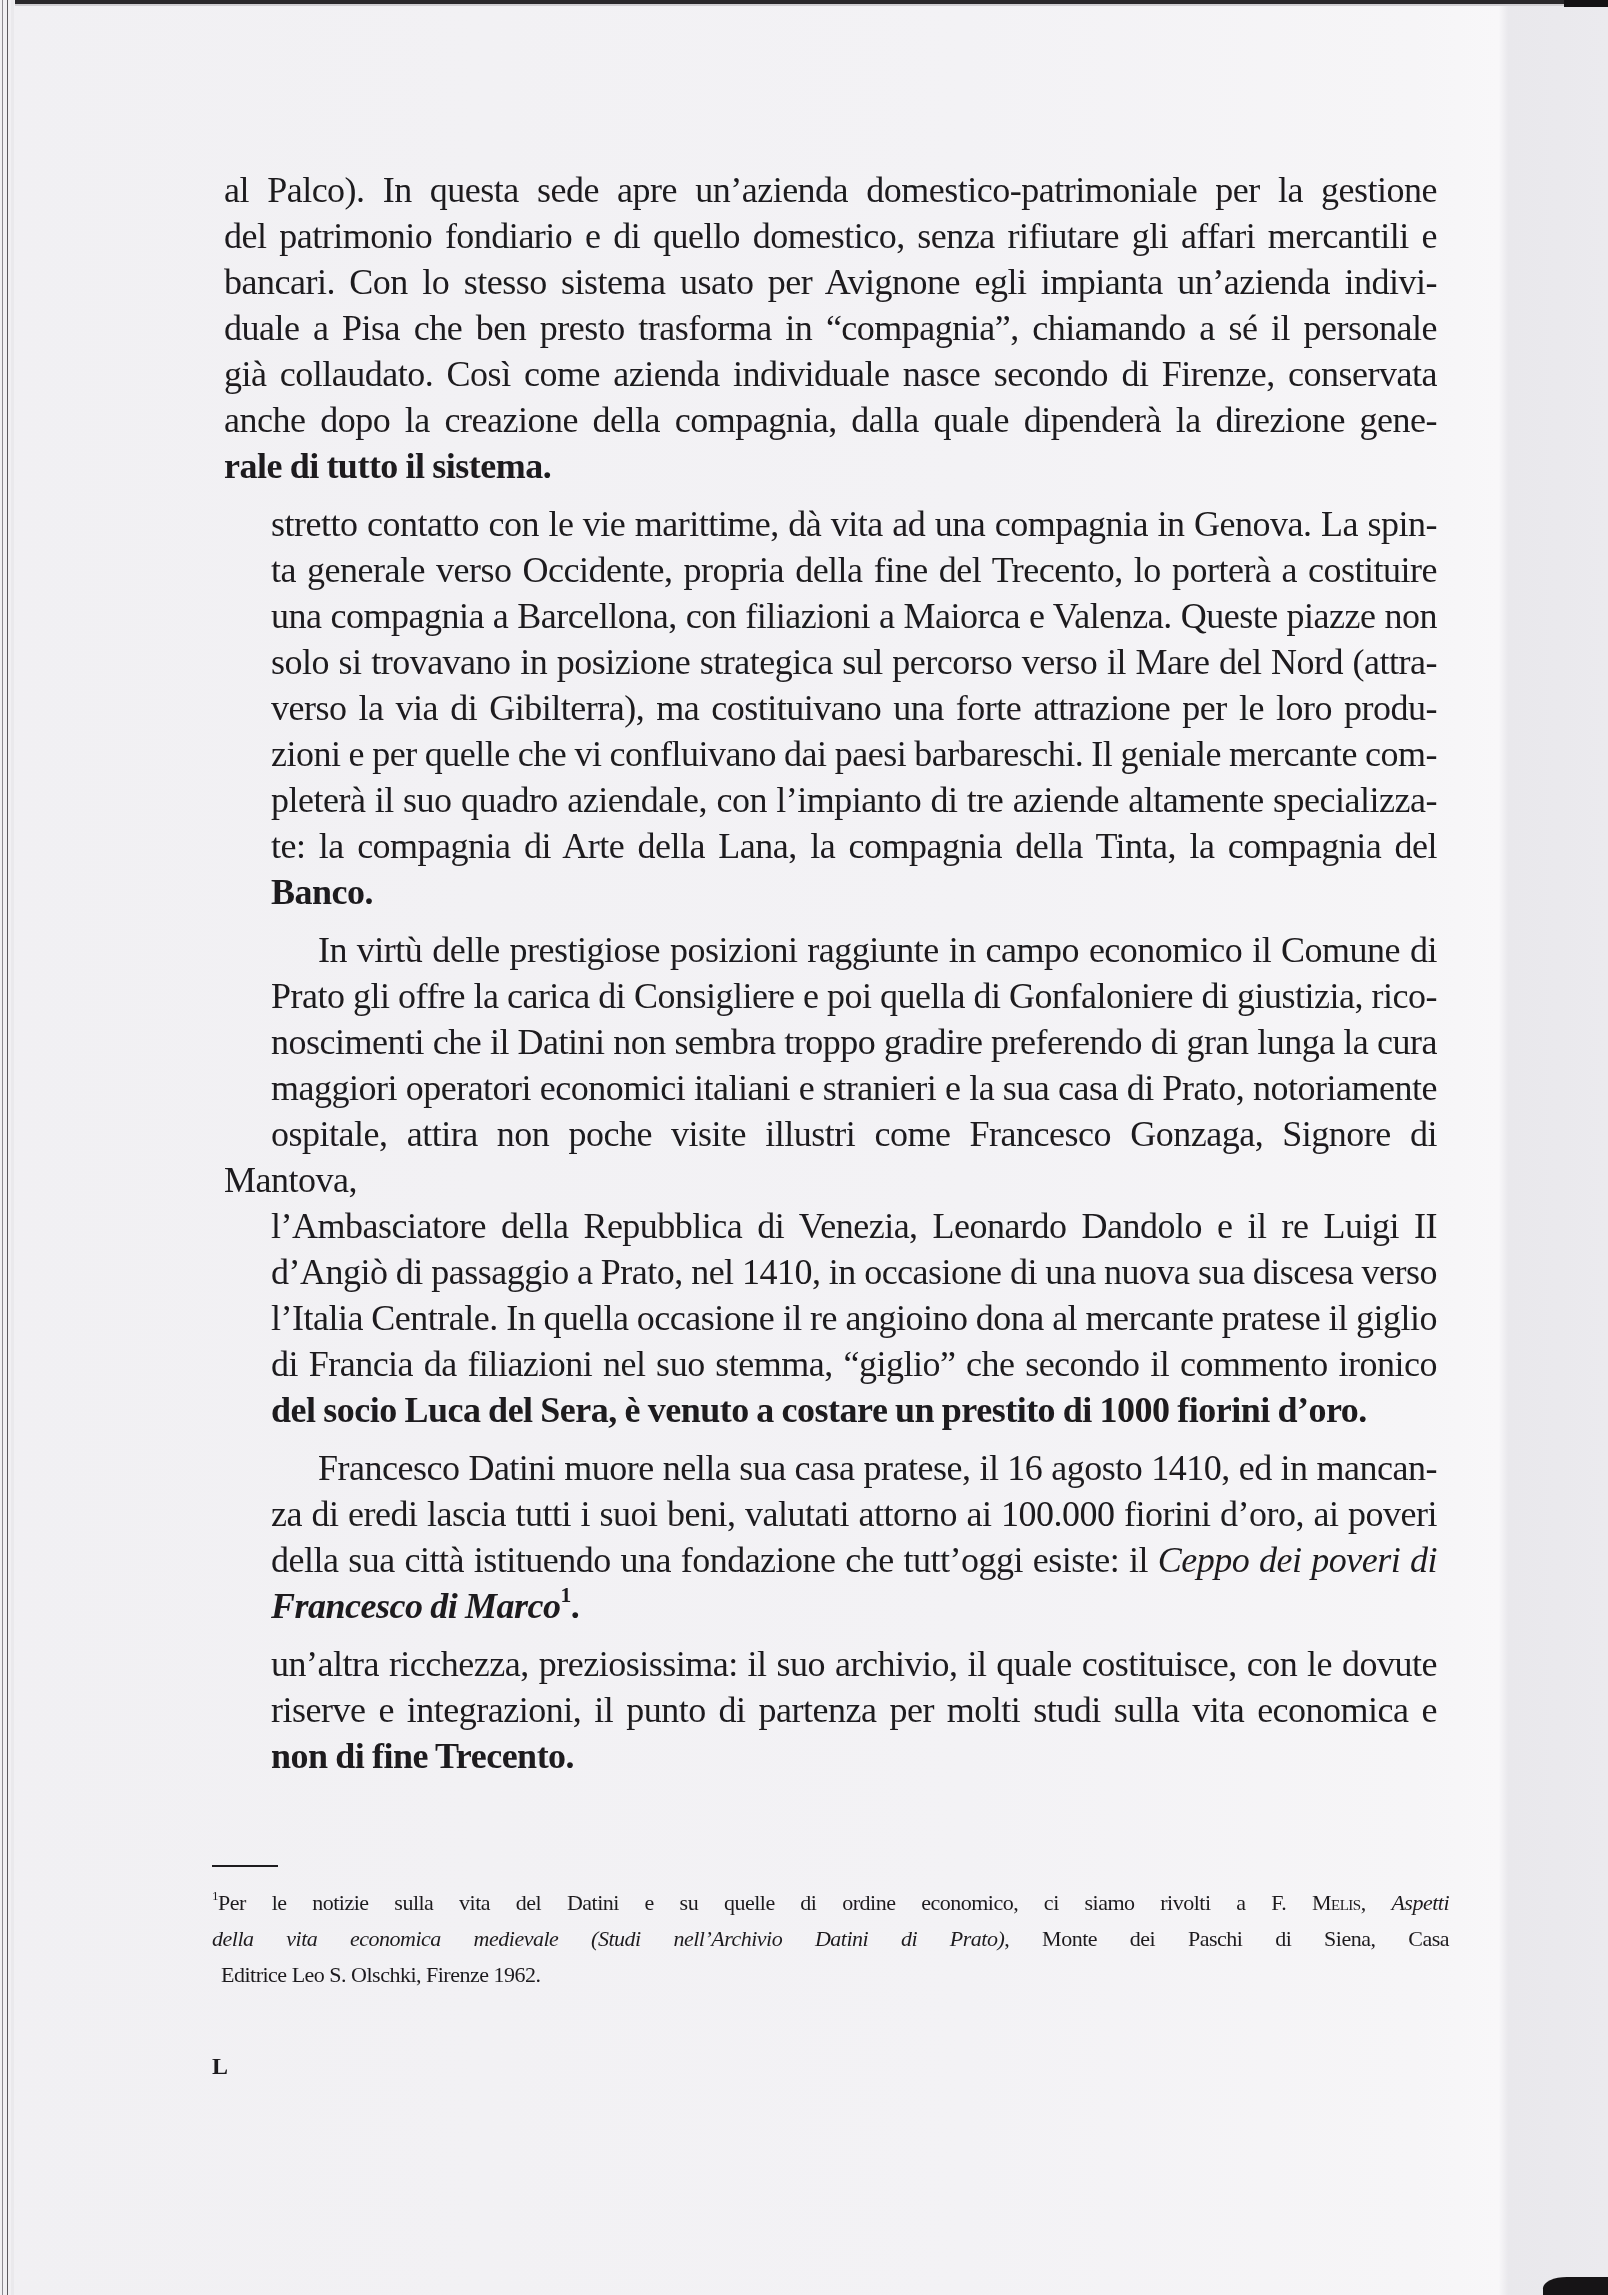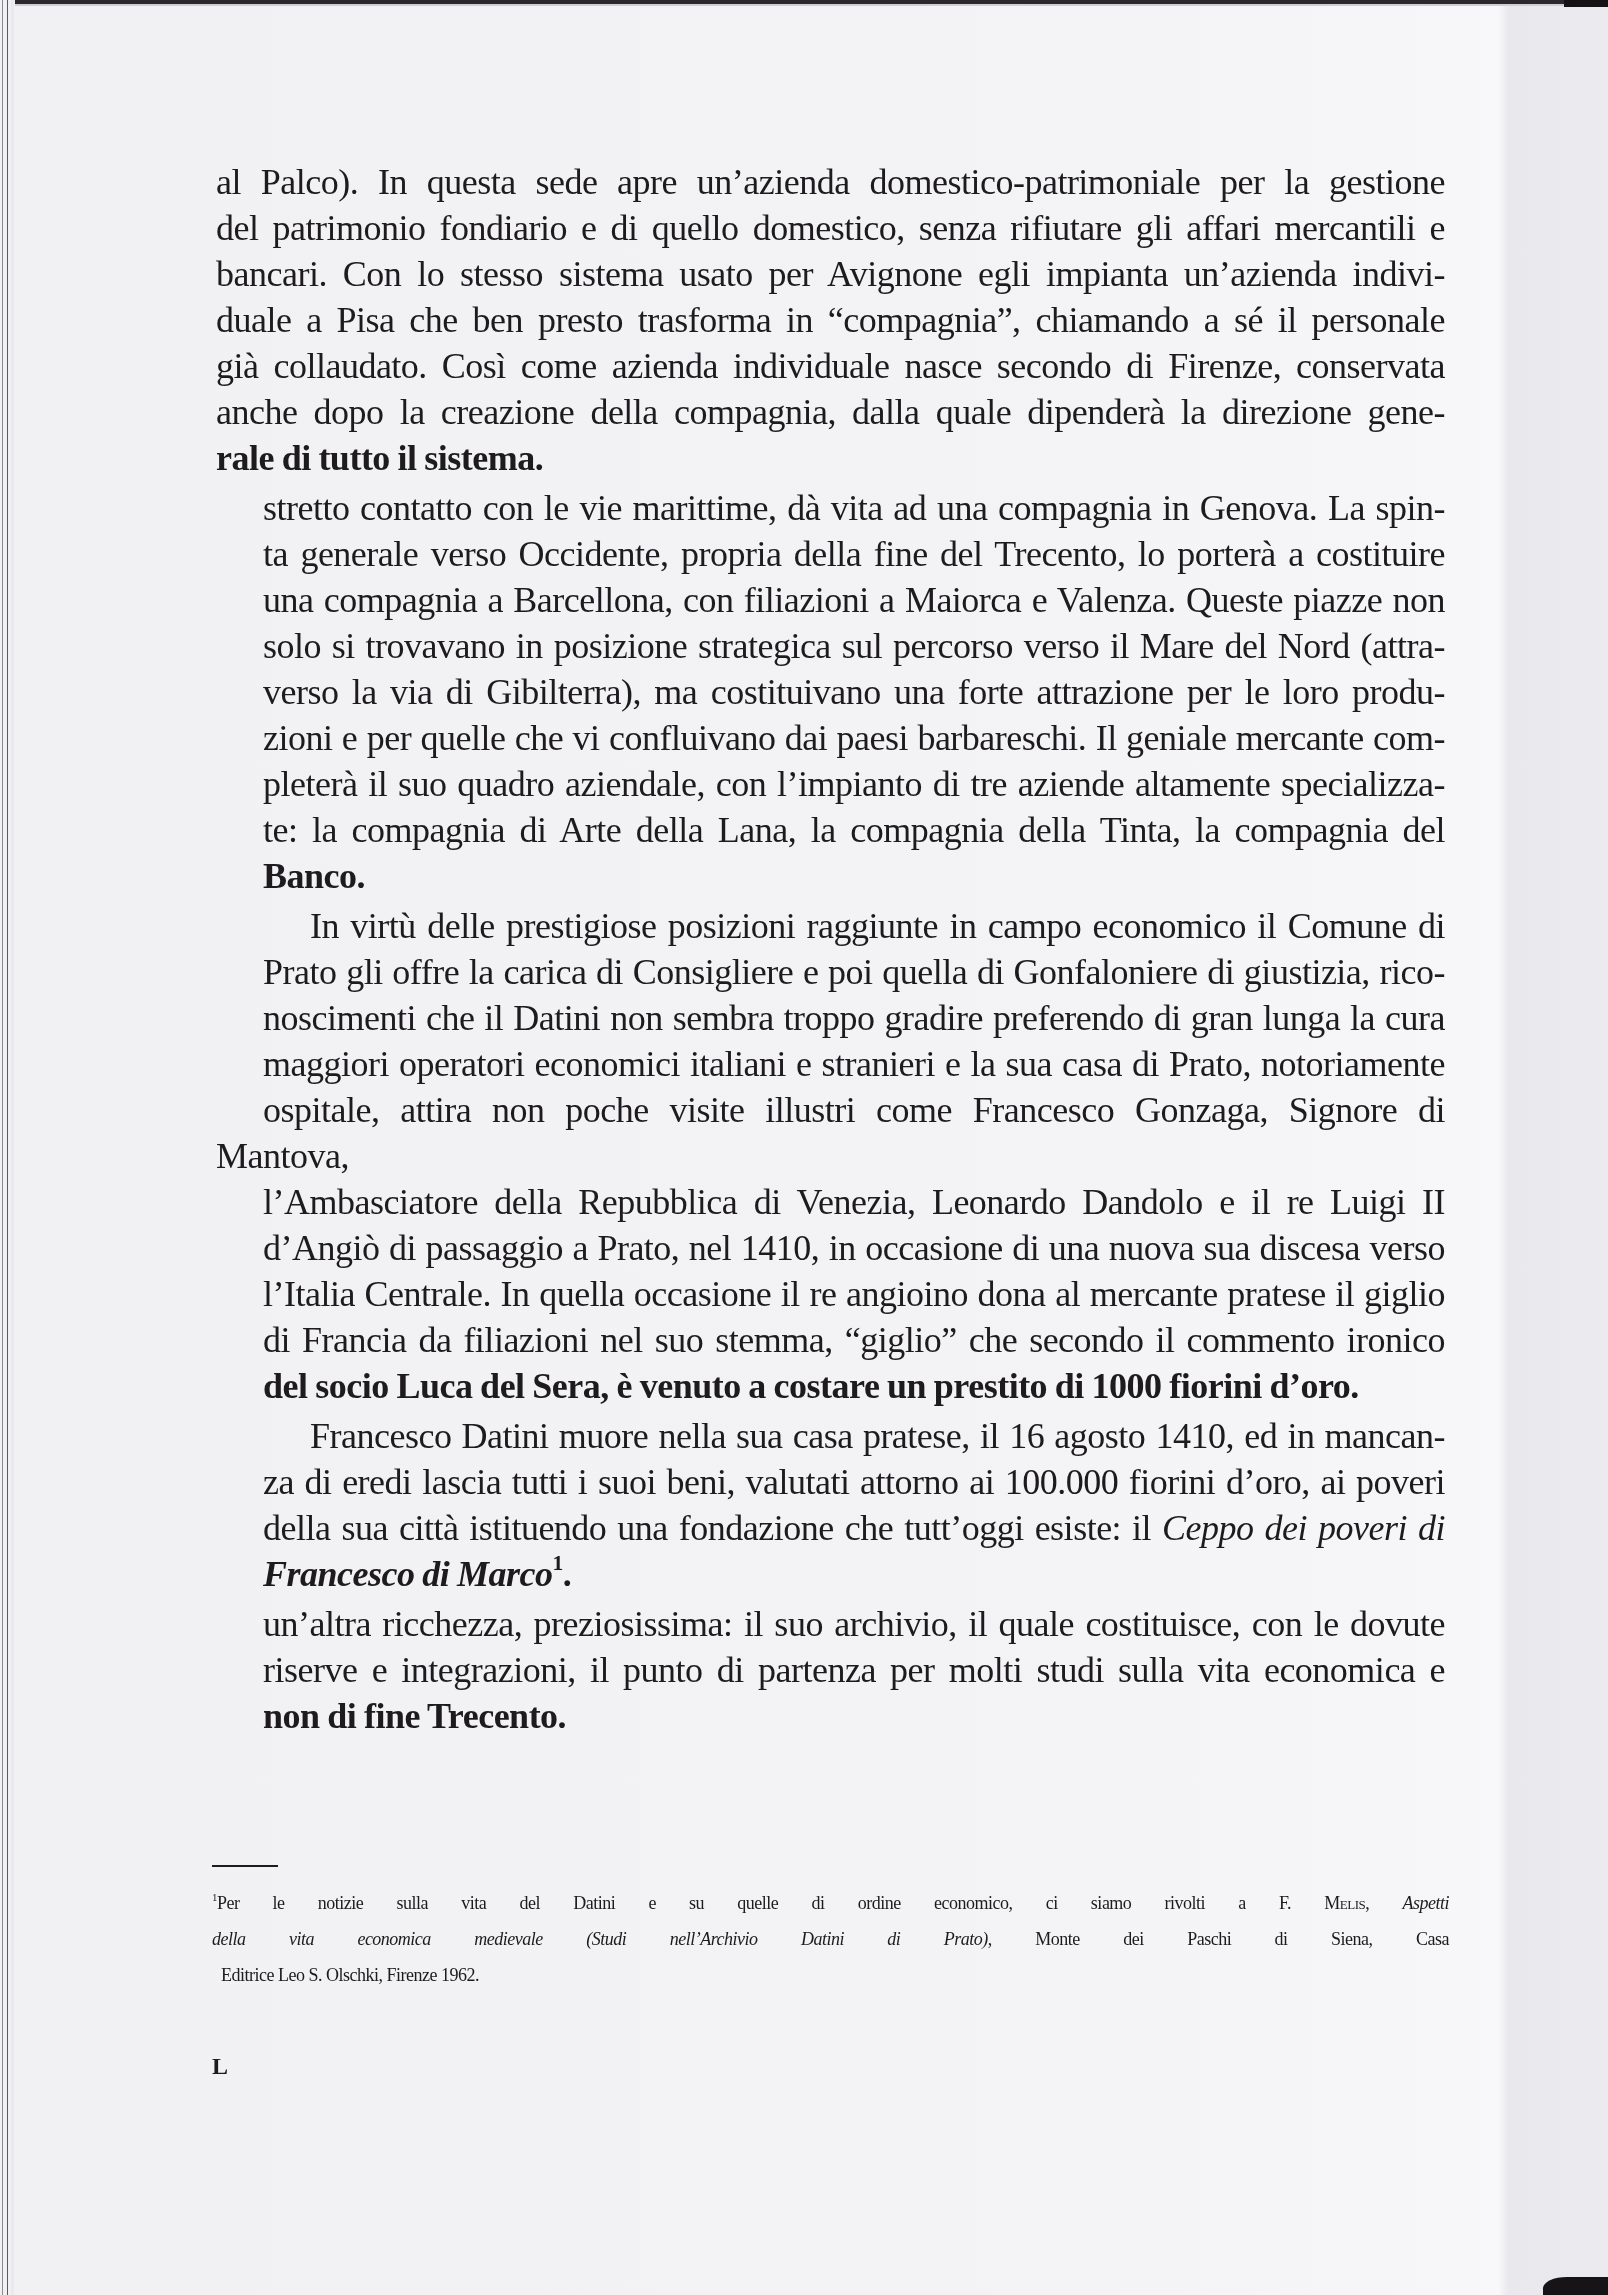--- a/index.html
+++ b/index.html
@@ -20,28 +20,28 @@
     background: repeating-linear-gradient(to right, #f1f0f3 0px, #f1f0f3 2.4px, #8d8a90 2.4px, #8d8a90 3.2px, #f1f0f3 3.2px, #f1f0f3 7.3px, #5c5a5f 7.3px, #5c5a5f 8px, #f1f0f3 8px, #f1f0f3 10.5px, #7a777d 10.5px, #7a777d 11.3px, #eae9ec 11.3px, #eae9ec 14.5px); }
   .corner-tr { position: absolute; right: 0; top: 0; width: 44px; height: 6.5px; background: #141214; }
   .corner-br { position: absolute; right: 0; bottom: 0; width: 65px; height: 18px; background: #161416; border-top-left-radius: 24px 11.3px; }
   .text-block {
     position: absolute; left: 212px; top: 155px; width: 1237px;
     font-size: 36px; line-height: 46px;
     text-align: justify;
     letter-spacing: -0.5px;
     word-spacing: -0.8px;
   }
-  .text-block p { margin: 4px; text-indent: 0; }
+  .text-block p { margin: 12px; text-indent: 0; }
   .text-block p.indent { text-indent: 47px; }
   .text-block p .line { display: block; text-align: justify; text-align-last: justify; }
   .text-block p .line.last { text-align-last: left; font-weight: bold; }
   .fn-rule { position: absolute; left: 212px; top: 1865px; width: 66px; height: 2.4px; background: #1d1b1e; }
   .footnote {
     position: absolute; left: 212px; top: 1885px; width: 1237px;
-    font-size: 18px; line-height: 36px; letter-spacing: -0.5px;
+    font-size: 22px; line-height: 36px; letter-spacing: -0.5px;
   }
   .footnote .line { display: block; text-align: justify; text-align-last: justify; }
   .footnote .line.last { text-align-last: left; margin-left: 9px; }
   .sc { font-variant: small-caps; }
   .page-number {
     position: absolute; left: 212px; top: 2053px;
     font-size: 24px; font-weight: bold; letter-spacing: 0.8px;
   }
   sup { font-size: 60%; line-height: 0; vertical-align: 0.75em; }
   i { font-style: italic; }

